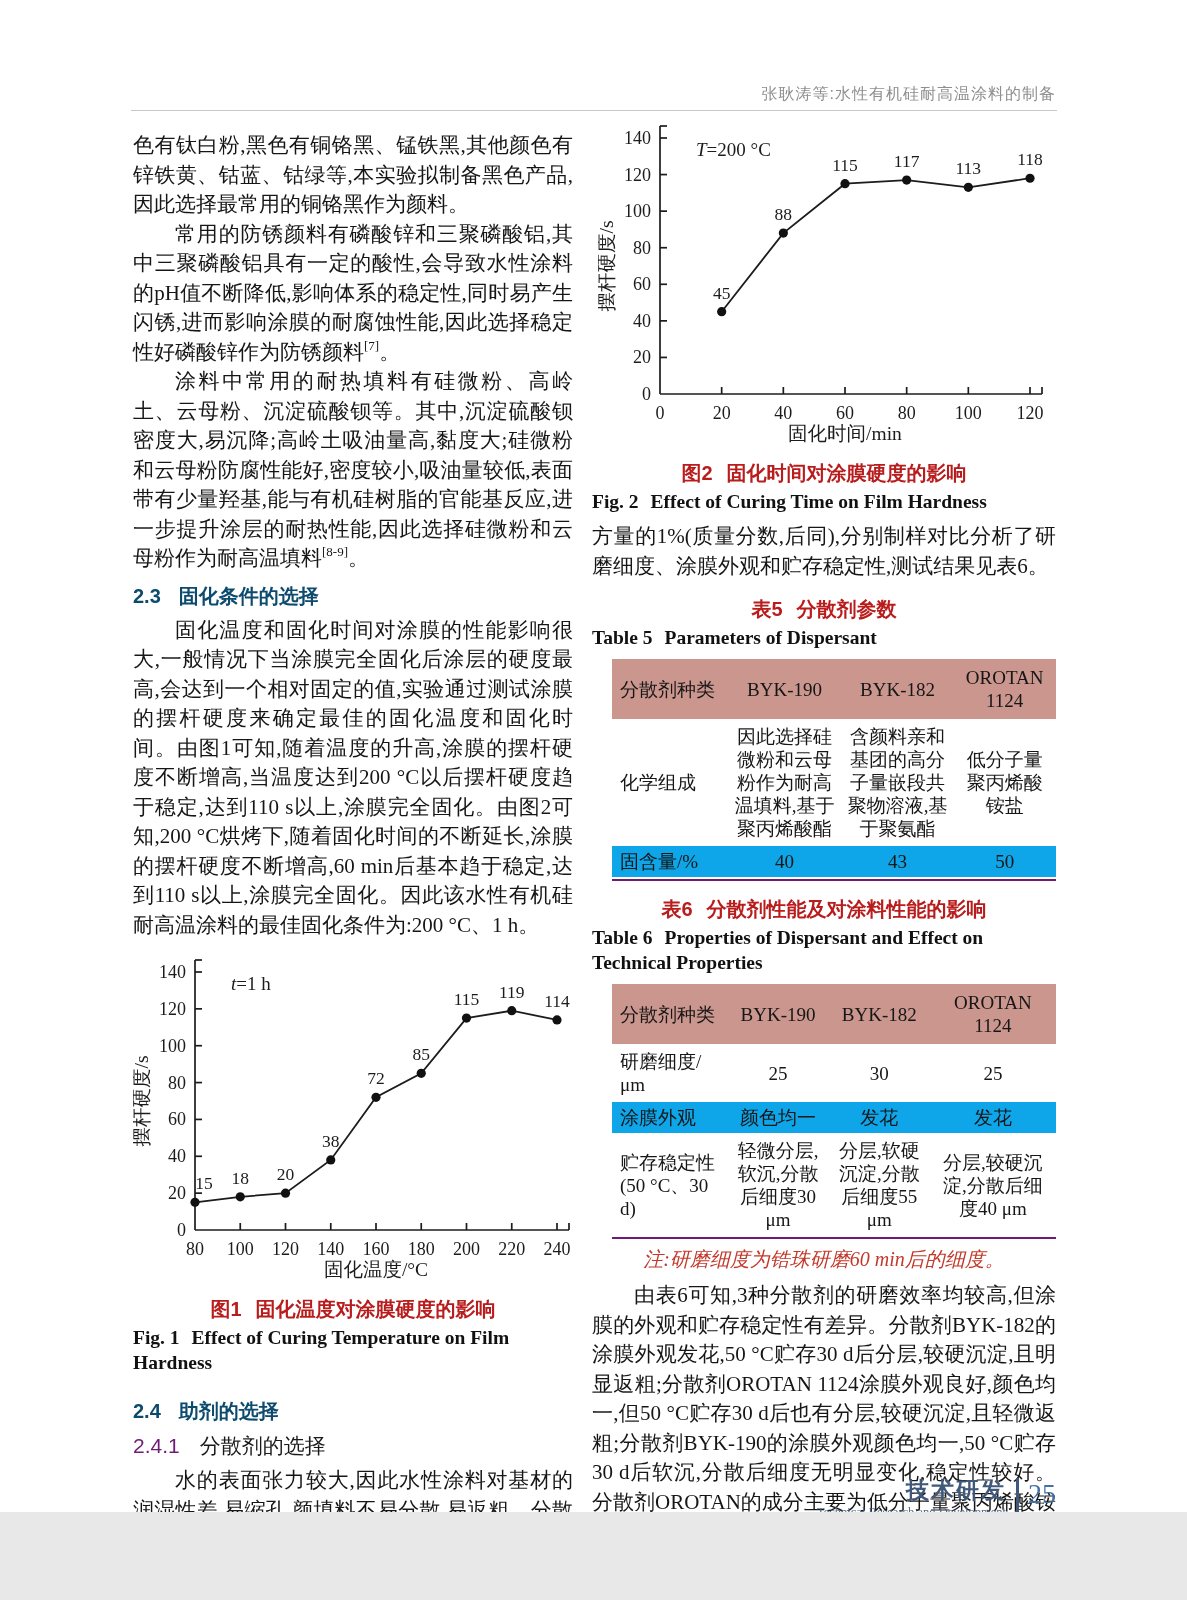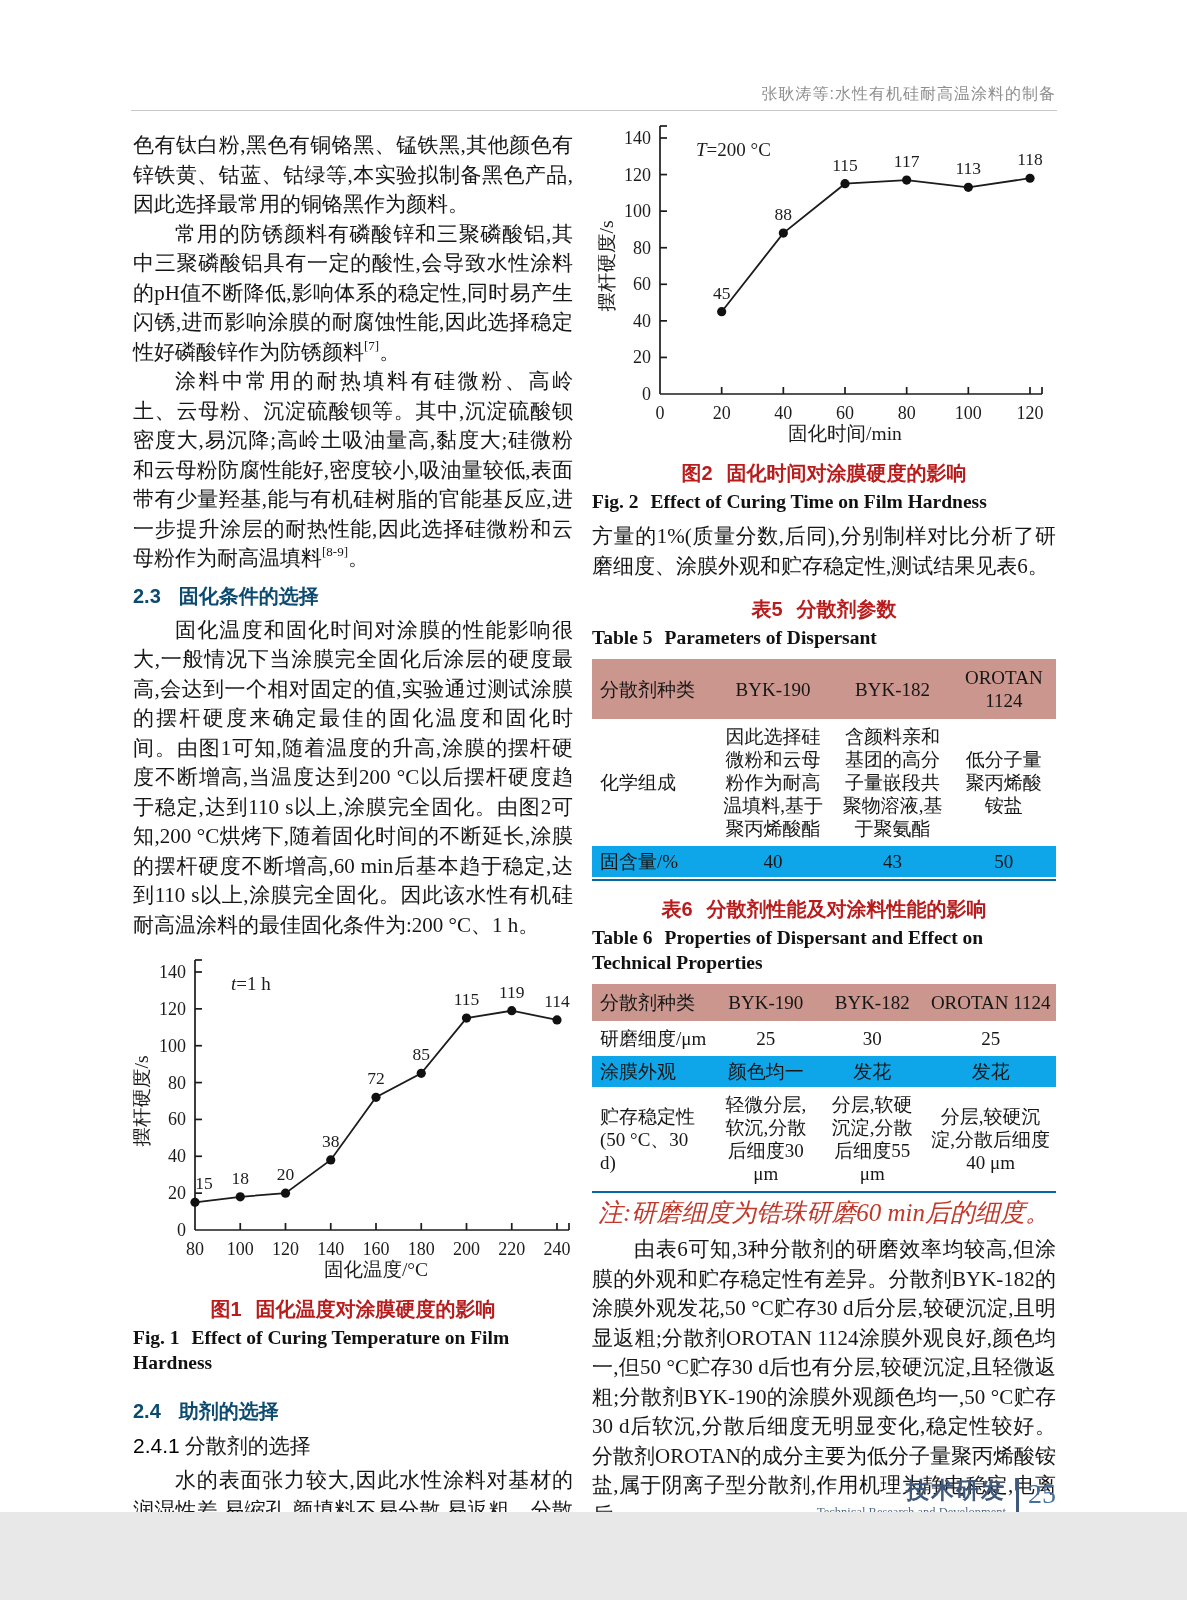--- a/index.html
+++ b/index.html
@@ -31,52 +31,52 @@
   .h-sec{
     font-family:Liberation Sans, sans-serif;
     font-weight:700;font-size:20px;color:#0c4a6e;
     margin:7px 0 5px 0;line-height:30px;
   }
   .h-sec .num{margin-right:18px;}
   .h-subsec{
     font-family:"Liberation Sans","DejaVu Sans",sans-serif;
     font-size:21px;color:#1a1a1a;margin:3px 0 5px 0;line-height:30px;
   }
-  .h-subsec .num{color:#000000;margin-right:5px;}
+  .h-subsec .num{color:#701a75;margin-right:20px;}
 
   .fig-block{margin-top:14px;text-align:center;}
   svg{font-family:"Liberation Serif","DejaVu Serif",serif;}
 
   .cap-cn{
     font-family:"Liberation Sans","DejaVu Sans",sans-serif;
     font-weight:700;font-size:20px;text-align:center;
     margin-top:6px;line-height:26px;color:#b91c1c;
   }
   .cap-cn .cap-label{margin-right:14px;}
   .cap-en{
     font-family:"Liberation Serif","DejaVu Serif",serif;
     font-weight:700;font-size:19.5px;text-align:left;
     margin-top:3px;line-height:25px;color:#111;
   }
   .cap-en .cap-label{margin-right:12px;}
 
   .tbl-title{margin-top:15px;}
-  .tbl-wrap{border-bottom:2px solid #0369a1;margin-top:7px;}
+  .tbl-wrap{border-bottom:2px solid #701a75;margin-top:7px;margin-left:20px;}
   table.tbl{
     width:100%;border-collapse:separate;border-spacing:0 2px;
     font-size:19px;line-height:23px;color:#161616;
   }
   table.tbl td{padding:4px 5px;text-align:center;vertical-align:middle;}
   table.tbl td:first-child{text-align:left;width:26%;padding-left:8px;white-space:pre-line;}
   tr.tr-head td{background:#ca968e;padding-top:7px;padding-bottom:7px;}
   tr.tr-pink td{background:#0ea5e9;}
   tr.tr-white td{background:#ffffff;}
 
   .tbl-note{
-    color:#c2392b;font-style:italic;font-size:25px;
+    color:#c2392b;font-style:italic;font-size:20px;
     text-align:center;margin:8px 0 10px 0;line-height:24px;
   }
   .gap-sm{height:8px;}
   .gap-md{height:14px;}
 
   .footer{
     position:absolute;top:1478px;right:131px;
     display:flex;
   }
   .footer-text{text-align:right;}

